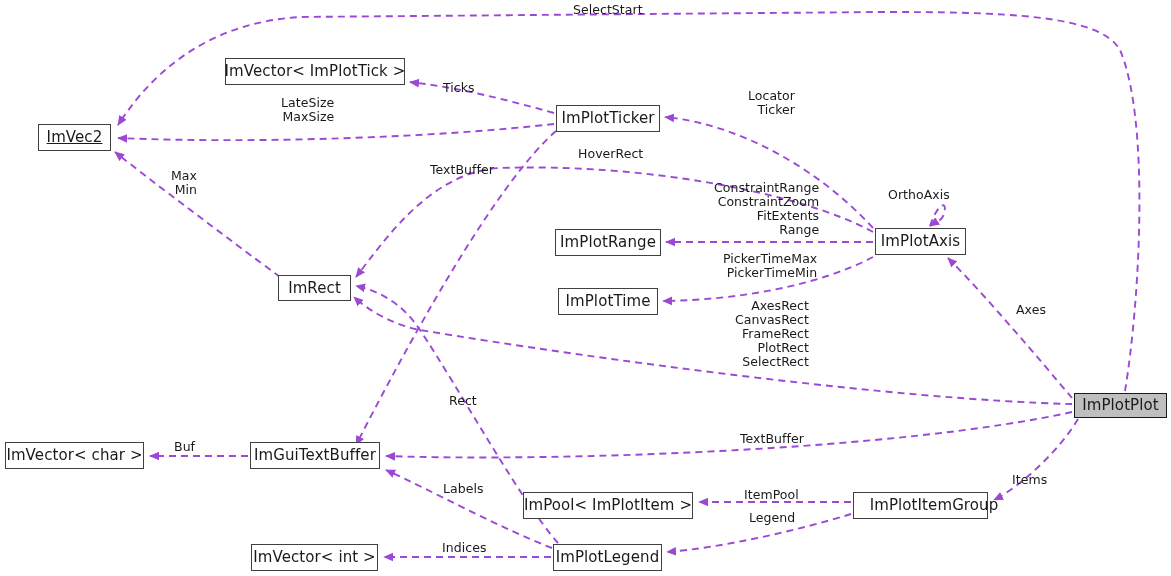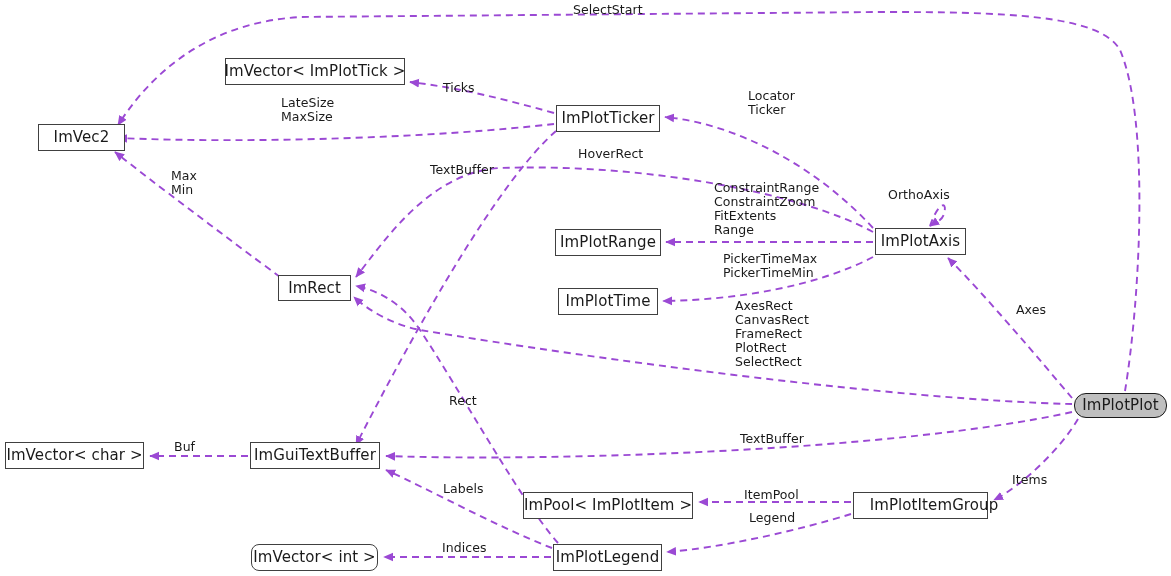--- a/index.html
+++ b/index.html
@@ -33,29 +33,28 @@
     display: flex;
     align-items: center;
     justify-content: center;
     white-space: nowrap;
     letter-spacing: 0.1px;
     z-index: 5;
   }
   .node.highlight {
     background: #bfbfbf;
     border-color: #1a1a1a;
-    border-radius: 12px;
   }
   .edge-label {
     position: absolute;
     font-size: 12.5px;
     line-height: 14px;
     color: #1a1a1a;
     white-space: pre;
-    text-align: left;
+    text-align: right;
     z-index: 6;
     letter-spacing: 0.05px;
   }
 </style>
 </head>
 <body>
 
 <div id="canvas">
   <svg id="edges" viewBox="0 0 1171 576" xmlns="http://www.w3.org/2000/svg">
     <defs>
@@ -80,21 +79,21 @@
         <path d="M 1072 412 C 900 450 560 462 386 456" fill="none" stroke="#9b49d4" stroke-width="1.9" stroke-dasharray="7,5" marker-end="url(#arrow)"></path>
         <path d="M 558 543 C 520 500 460 390 420 330 C 400 300 375 290 356 286" fill="none" stroke="#9b49d4" stroke-width="1.9" stroke-dasharray="7,5" marker-end="url(#arrow)"></path>
         <path d="M 552 548 C 500 528 430 490 386 470" fill="none" stroke="#9b49d4" stroke-width="1.9" stroke-dasharray="7,5" marker-end="url(#arrow)"></path>
         <path d="M 851 502 L 699 502" fill="none" stroke="#9b49d4" stroke-width="1.9" stroke-dasharray="7,5" marker-end="url(#arrow)"></path>
         <path d="M 851 514 C 800 530 720 548 667 552" fill="none" stroke="#9b49d4" stroke-width="1.9" stroke-dasharray="7,5" marker-end="url(#arrow)"></path>
         <path d="M 1078 419 C 1060 450 1020 487 994 500" fill="none" stroke="#9b49d4" stroke-width="1.9" stroke-dasharray="7,5" marker-end="url(#arrow)"></path>
         <path d="M 551 557 L 384 557" fill="none" stroke="#9b49d4" stroke-width="1.9" stroke-dasharray="7,5" marker-end="url(#arrow)"></path>
       </g>
   </svg>
   <div id="nodes-layer">
-      <div class="node" style="left: 38px; top: 124px; width: 87px; height: 27px;">
+      <div class="node" style="left: 38px; top: 124px; width: 73px; height: 27px; text-decoration: underline;">
         <span>ImVec2</span>
       </div>
       <div class="node" style="left: 225px; top: 58px; width: 180px; height: 27px;">
         <span>ImVector&lt; ImPlotTick &gt;</span>
       </div>
       <div class="node" style="left: 556px; top: 105px; width: 104px; height: 27px;">
         <span>ImPlotTicker</span>
       </div>
       <div class="node" style="left: 555px; top: 229px; width: 106px; height: 27px;">
         <span>ImPlotRange</span>
@@ -113,21 +112,21 @@
       </div>
       <div class="node" style="left: 250px; top: 442px; width: 130px; height: 27px;">
         <span>ImGuiTextBuffer</span>
       </div>
       <div class="node" style="left: 523px; top: 492px; width: 170px; height: 27px;">
         <span>ImPool&lt; ImPlotItem &gt;</span>
       </div>
       <div class="node" style="left: 853px; top: 492px; width: 135px; height: 27px; padding-left: 27px;">
         <span>ImPlotItemGroup</span>
       </div>
-      <div class="node" style="left: 251px; top: 544px; width: 127px; height: 27px; border-radius: 8px;">
+      <div class="node" style="left: 251px; top: 544px; width: 127px; height: 27px;">
         <span>ImVector&lt; int &gt;</span>
       </div>
       <div class="node" style="left: 553px; top: 544px; width: 109px; height: 27px;">
         <span>ImPlotLegend</span>
       </div>
       <div class="node highlight" style="left: 1074px; top: 393px; width: 93px; height: 25px;">
         <span>ImPlotPlot</span>
       </div>
     </div>
   <div id="labels-layer">

